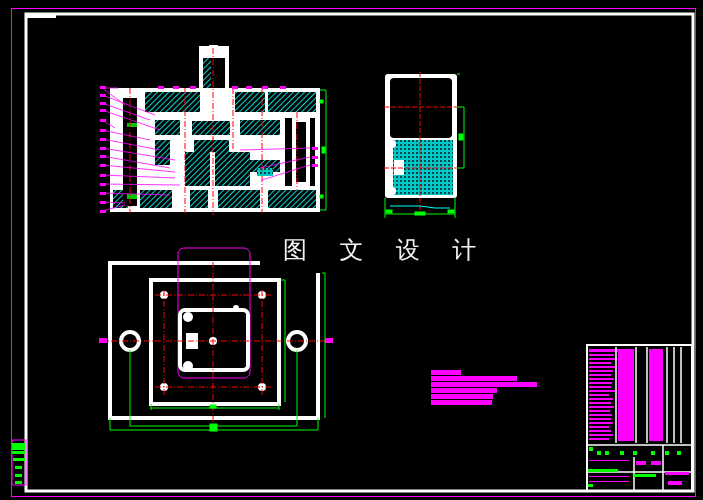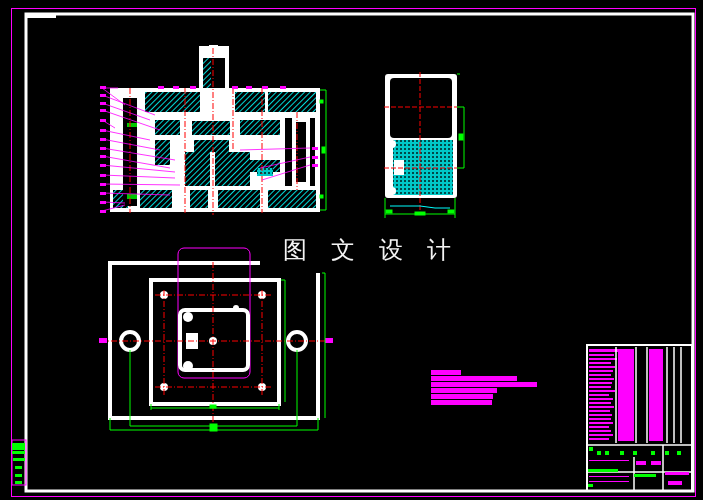--- a/index.html
+++ b/index.html
@@ -1,18 +1,18 @@
 <!DOCTYPE html>
 <html><head>
 <meta charset="utf-8">
 <style>
   html, body { margin:0; padding:0; background:#000; }
   body { width:703px; height:500px; position:relative; overflow:hidden; font-family:"DejaVu Sans", sans-serif; }
   svg { position:absolute; left:0; top:0; }
-  .title-text { position:absolute; left:283px; top:234px; color:#f4f4f4; font-family:Liberation Serif, serif; font-size:24px; letter-spacing:9px; white-space:nowrap; }
+  .title-text { position:absolute; left:283px; top:234px; color:#f4f4f4; font-family:Liberation Mono, monospace; font-size:24px; letter-spacing:9px; white-space:nowrap; }
   .note-block { position:absolute; left:431px; top:370px; }
   .note-line { height:5px; background:#ff00ff; margin-bottom:1px; }
 </style>
 </head>
 <body>
 
 <svg width="703" height="500" viewBox="0 0 703 500">
   <defs>
     <pattern id="hatch" width="4" height="4" patternUnits="userSpaceOnUse" patternTransform="rotate(45)">
       <rect width="4" height="4" fill="#000"></rect>

